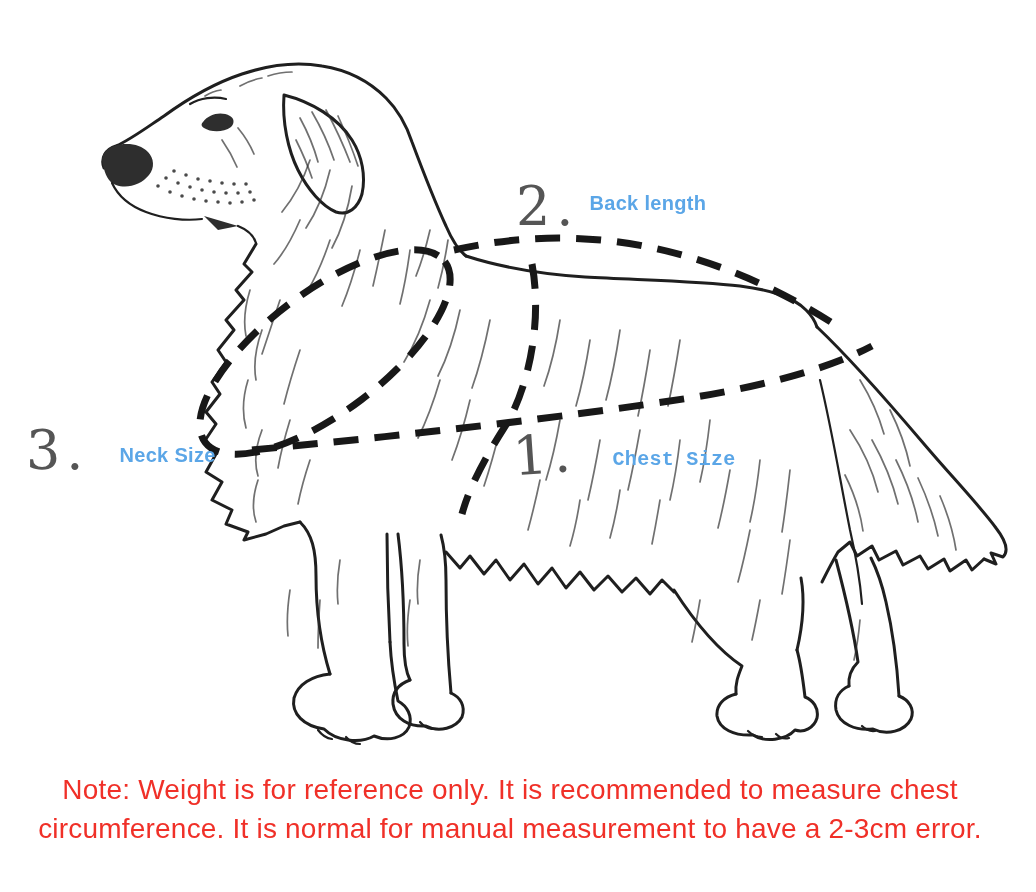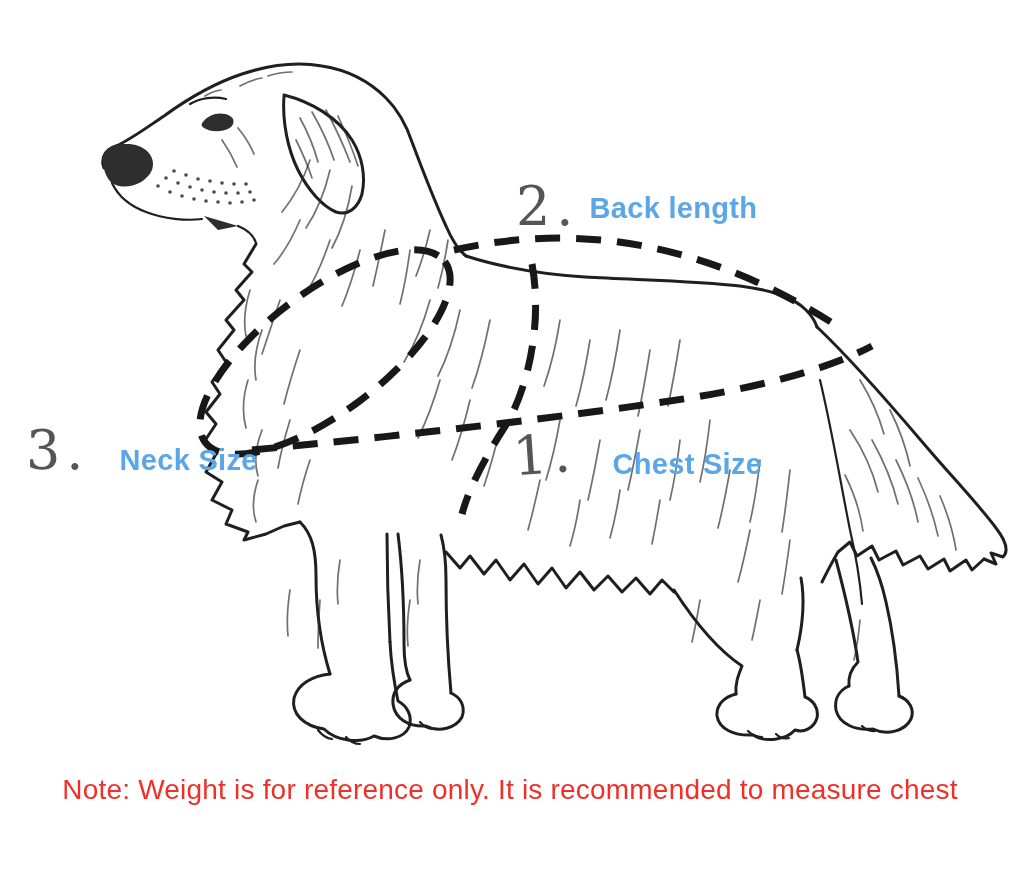--- a/index.html
+++ b/index.html
@@ -10,28 +10,28 @@
   
   .ln{fill:none;stroke:var(--ink);stroke-width:3;stroke-linecap:round;stroke-linejoin:round;}
   .ln2{fill:none;stroke:var(--ink);stroke-width:2.2;stroke-linecap:round;stroke-linejoin:round;}
   .fur{fill:none;stroke:#2c2c2c;stroke-width:1.7;stroke-linecap:round;opacity:.68;}
   .fill-ink{fill:#2e2e2e;stroke:none;}
   .dot{fill:#4a4a4a;stroke:none;}
   .dash{fill:none;stroke:#181818;stroke-width:7;stroke-dasharray:25 16;stroke-linecap:butt;}
   
   .measure-label{position:absolute;display:flex;align-items:flex-start;white-space:nowrap;}
   .num{font-family:"DejaVu Serif",serif;font-size:54px;line-height:1;color:#555;letter-spacing:6px;}
-  .blue-txt{font-family:"Liberation Sans",sans-serif;font-weight:700;font-size:29px;color:var(--blue);letter-spacing:.3px;}
+  .blue-txt{font-family:"Liberation Sans",sans-serif;font-weight:700;font-size:20px;color:var(--blue);letter-spacing:.3px;}
   .lbl-2{left:516px;top:180px;}
   .lbl-2 .blue-txt{margin:12px 0 0 10px;}
   .lbl-3{left:26px;top:424px;}
   .lbl-3 .blue-txt{margin:20px 0 0 30px;}
   .lbl-1{left:513px;top:428px;}
   .lbl-1 .num{transform:rotate(-4deg);}
-  .lbl-1 .blue-txt{margin:20px 0 0 36px;}
+  .lbl-1 .blue-txt{margin:20px 0 0 36px;font-family:Liberation Mono, monospace;}
   .note{position:absolute;left:0;right:16px;top:770px;text-align:center;color:var(--red);
         font-size:28px;line-height:39px;font-weight:400;letter-spacing:.2px;}
 </style>
 </head>
 <body>
 
 <div class="stage">
 
   <svg class="art" width="1036" height="892" viewBox="0 0 1036 892">
 
@@ -179,15 +179,16 @@
     <span class="blue-txt">Neck Size</span>
   </div>
 
   <div class="measure-label lbl-1">
     <span class="num">1.</span>
     <span class="blue-txt">Chest Size</span>
   </div>
 
   <div class="note">
     <div>Note: Weight is for reference only. It is recommended to measure chest</div>
+    <div>circumference. It is normal for manual measurement to have a 2-3cm error.</div>
   </div>
 
 </div>
 
 </body></html>

